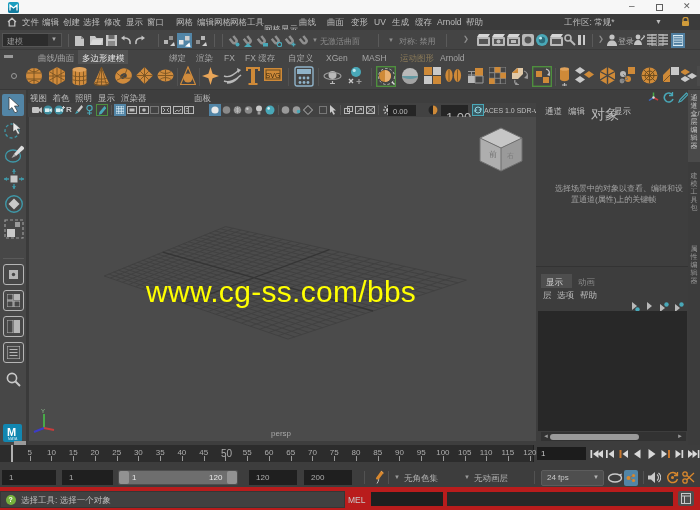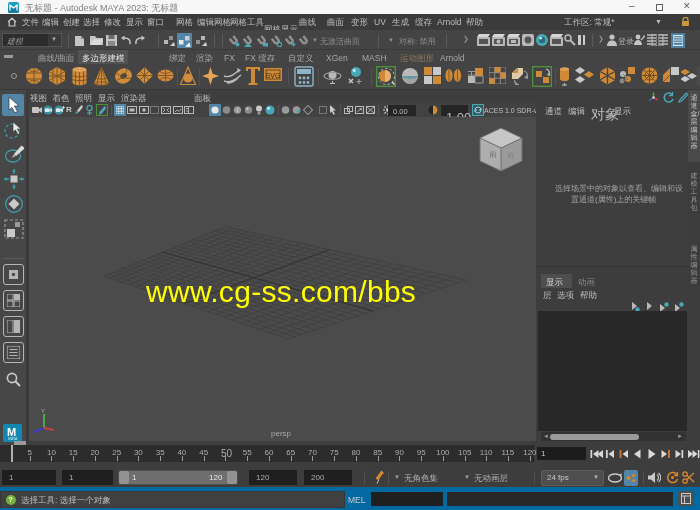--- a/index.html
+++ b/index.html
@@ -12,21 +12,20 @@
 </style></head>
 <body>
 <div id="app">
 
 <div class="abs" style="left:0;top:0;width:700px;height:14px;background:#f7f7f7;">
  <svg class="ic" style="left:8px;top:2px" width="11" height="11" viewBox="0 0 11 11">
   <rect x="0" y="0" width="11" height="11" rx="2" fill="#1b9dbf"></rect>
   <rect x="0" y="5.5" width="11" height="5.5" rx="2" fill="#147da0"></rect>
   <path d="M2 8.5V3.2L5.5 6L9 3.2V8.5" stroke="#fff" stroke-width="1.3" fill="none"></path>
  </svg>
- <div class="txt" style="left:25px;top:2px;font-size:9px;color:#7f7f7f;">无标题 - Autodesk MAYA 2023: 无标题</div>
  <div class="txt" style="left:629px;top:0px;font-size:10px;color:#5f5f5f;">–</div>
  <div class="abs" style="left:656px;top:4px;width:7px;height:7px;border:1px solid #5f5f5f;"></div>
  <div class="txt" style="left:683px;top:1px;font-size:9px;color:#5f5f5f;">✕</div>
 </div>
 
 <div class="abs" style="left:0;top:14px;width:700px;height:16px;background:#3b3b3b;font-size:8.5px;color:#bdbdbd;">
  <svg class="ic" style="left:7px;top:3px" width="10" height="10" viewBox="0 0 10 10">
         <path d="M1 5L5 1.2L9 5M2.2 4.5V9H7.8V4.5" stroke="#c9c9c9" stroke-width="1.2" fill="none"></path>
       </svg>
  <div class="txt" style="left:22px;top:3px;">文件</div>
@@ -52,21 +51,21 @@
  <div class="txt" style="left:655px;top:4px;font-size:7px;color:#bdbdbd;">▼</div>
  <svg class="ic" style="left:681px;top:3px" width="9" height="10" viewBox="0 0 9 10">
         <path d="M2 4V2.8a2.5 2.5 0 0 1 5 0V4" stroke="#cf9b3a" stroke-width="1.3" fill="none"></path>
         <rect x="1" y="4" width="7" height="5" rx="1" fill="#cf9b3a"></rect>
       </svg>
 </div>
 
 <div class="abs" id="statusline" style="left:0;top:30px;width:700px;height:20px;background:#444444;border-bottom:1px solid #3a3a3a;">
 
  <div class="abs" style="left:2px;top:3px;width:60px;height:14px;background:#2c2c2c;border:1px solid #555;"></div>
- <div class="txt" style="left:7px;top:6px;font-size:8px;color:#999;font-style:italic;">建模</div>
+ <div class="txt" style="left:7px;top:6px;font-size:8px;color:#999;">建模</div>
  <div class="abs" style="left:48px;top:4px;width:13px;height:12px;background:#3a3a3a;"></div>
  <div class="txt" style="left:51px;top:6px;font-size:6px;color:#aaa;">▼</div>
  <div class="sep" style="left:68px;top:4px;height:13px;"></div>
 
  <svg class="ic" style="left:74px;top:5px" width="11" height="12" viewBox="0 0 11 12">
         <path d="M1 1h6l3 3v7H1z" fill="#c4c4c4"></path>
         <path d="M7 1v3h3" fill="#8a8a8a"></path>
       </svg>
  <svg class="ic" style="left:90px;top:5px" width="13" height="11" viewBox="0 0 13 11">
         <path d="M0 1h5l1.5 2H13v7H0z" fill="#c4c4c4"></path>
@@ -814,21 +813,21 @@
         <path d="M11.5 1v3.5H8" fill="none" stroke="#d8882e" stroke-width="1.3"></path>
         <circle cx="6.5" cy="6.5" r="1.5" fill="#d8882e"></circle>
       </svg>
  <svg class="ic" style="left:682px;top:9px" width="13" height="13" viewBox="0 0 13 13">
         <circle cx="3" cy="3" r="2.2" fill="none" stroke="#d8882e" stroke-width="1.3"></circle>
         <circle cx="3" cy="10" r="2.2" fill="none" stroke="#d8882e" stroke-width="1.3"></circle>
         <path d="M5 4.5L12 11M5 8.5L12 2" stroke="#d8882e" stroke-width="1.3"></path>
       </svg>
 </div>
 
-<div class="abs" id="bottomrow" style="left:0;top:487px;width:700px;height:23px;background:#0369a1;">
+<div class="abs" id="bottomrow" style="left:0;top:487px;width:700px;height:23px;background:#b91c1c;">
  <div class="abs" style="left:0px;top:4px;width:345px;height:17px;background:#414141;border:1px solid #363636;"></div>
  <div class="abs" style="left:6px;top:8px;width:10px;height:10px;border-radius:50%;background:#77b23d;"></div>
  <div class="txt" style="left:8.5px;top:9px;font-size:7px;color:#fff;font-weight:bold;">?</div>
  <div class="txt" style="left:21px;top:8px;font-size:8.5px;color:#bdbdbd;">选择工具: 选择一个对象</div>
  <div class="txt" style="left:348px;top:8px;font-size:8.5px;color:#c9c9c9;">MEL</div>
  <div class="abs" style="left:371px;top:5px;width:72px;height:14px;background:#1f1f1f;"></div>
  <div class="abs" style="left:447px;top:5px;width:226px;height:14px;background:#282828;"></div>
  <div class="abs" style="left:678px;top:4px;width:16px;height:15px;background:#4e4e4e;border-radius:2px;"></div>
  <svg class="ic" style="left:681px;top:6px" width="10" height="11" viewBox="0 0 10 11">
         <rect x="0.5" y="0.5" width="9" height="10" fill="none" stroke="#c9c9c9" stroke-width="1"></rect>

